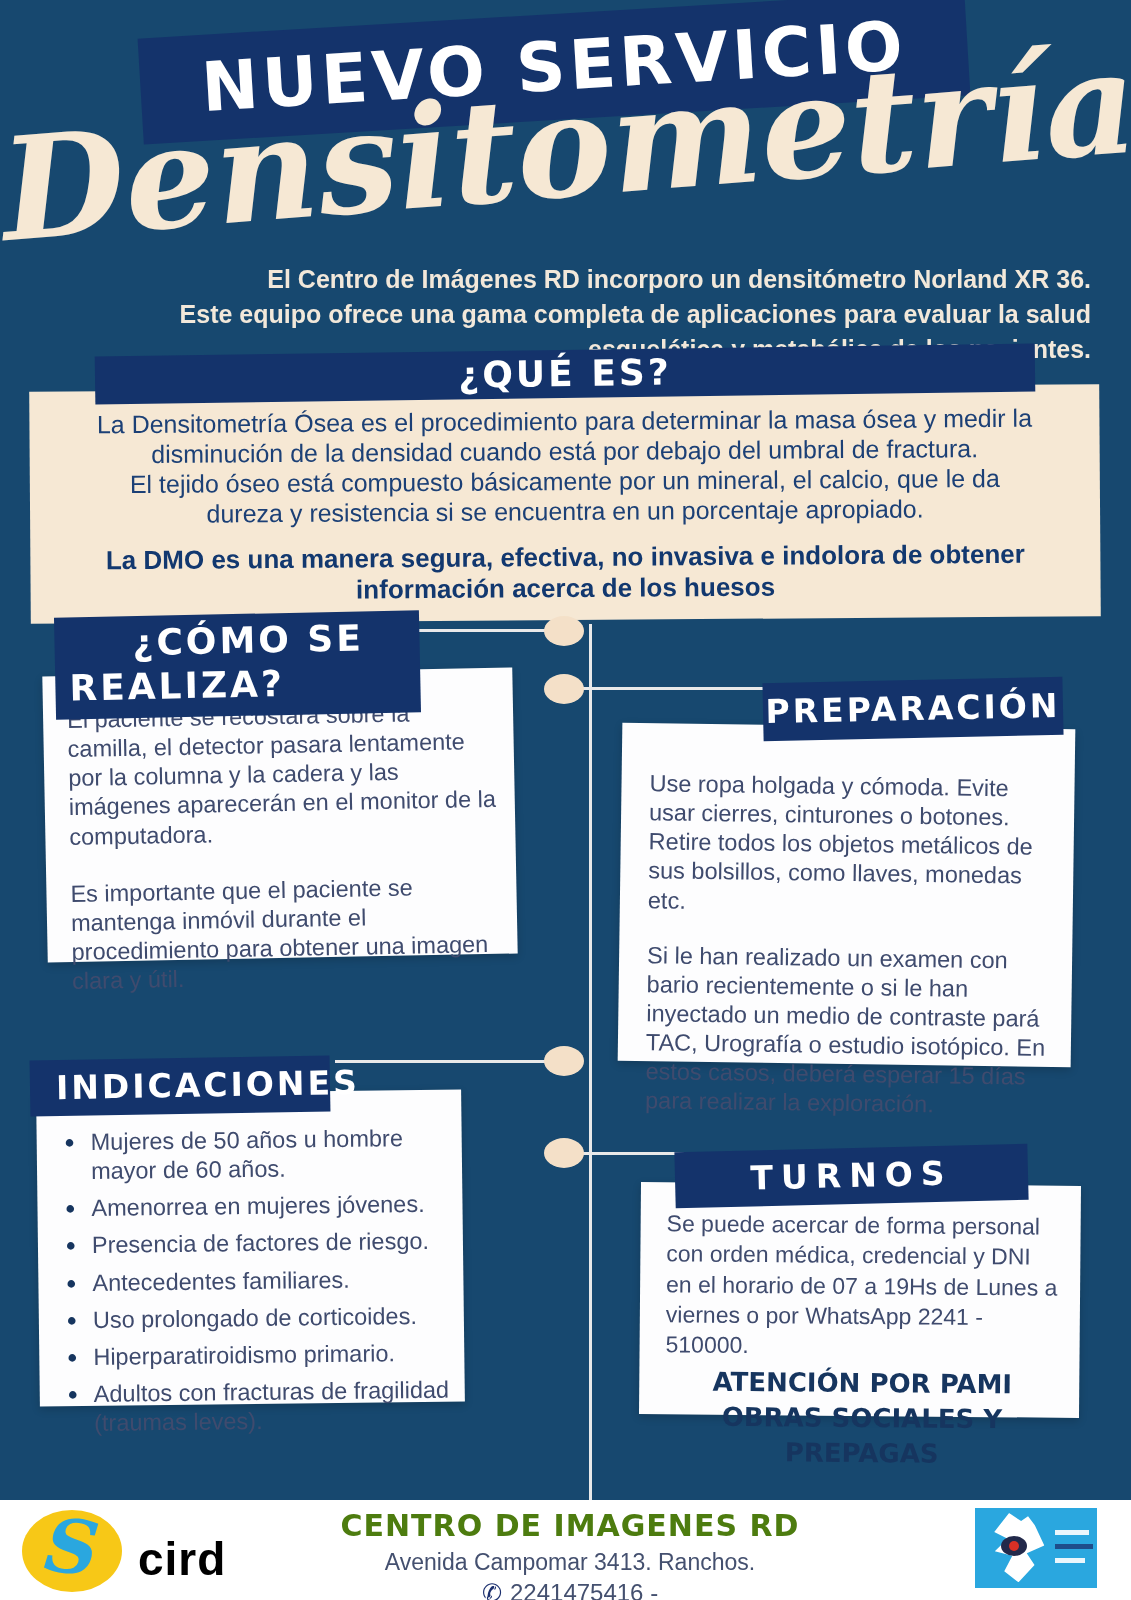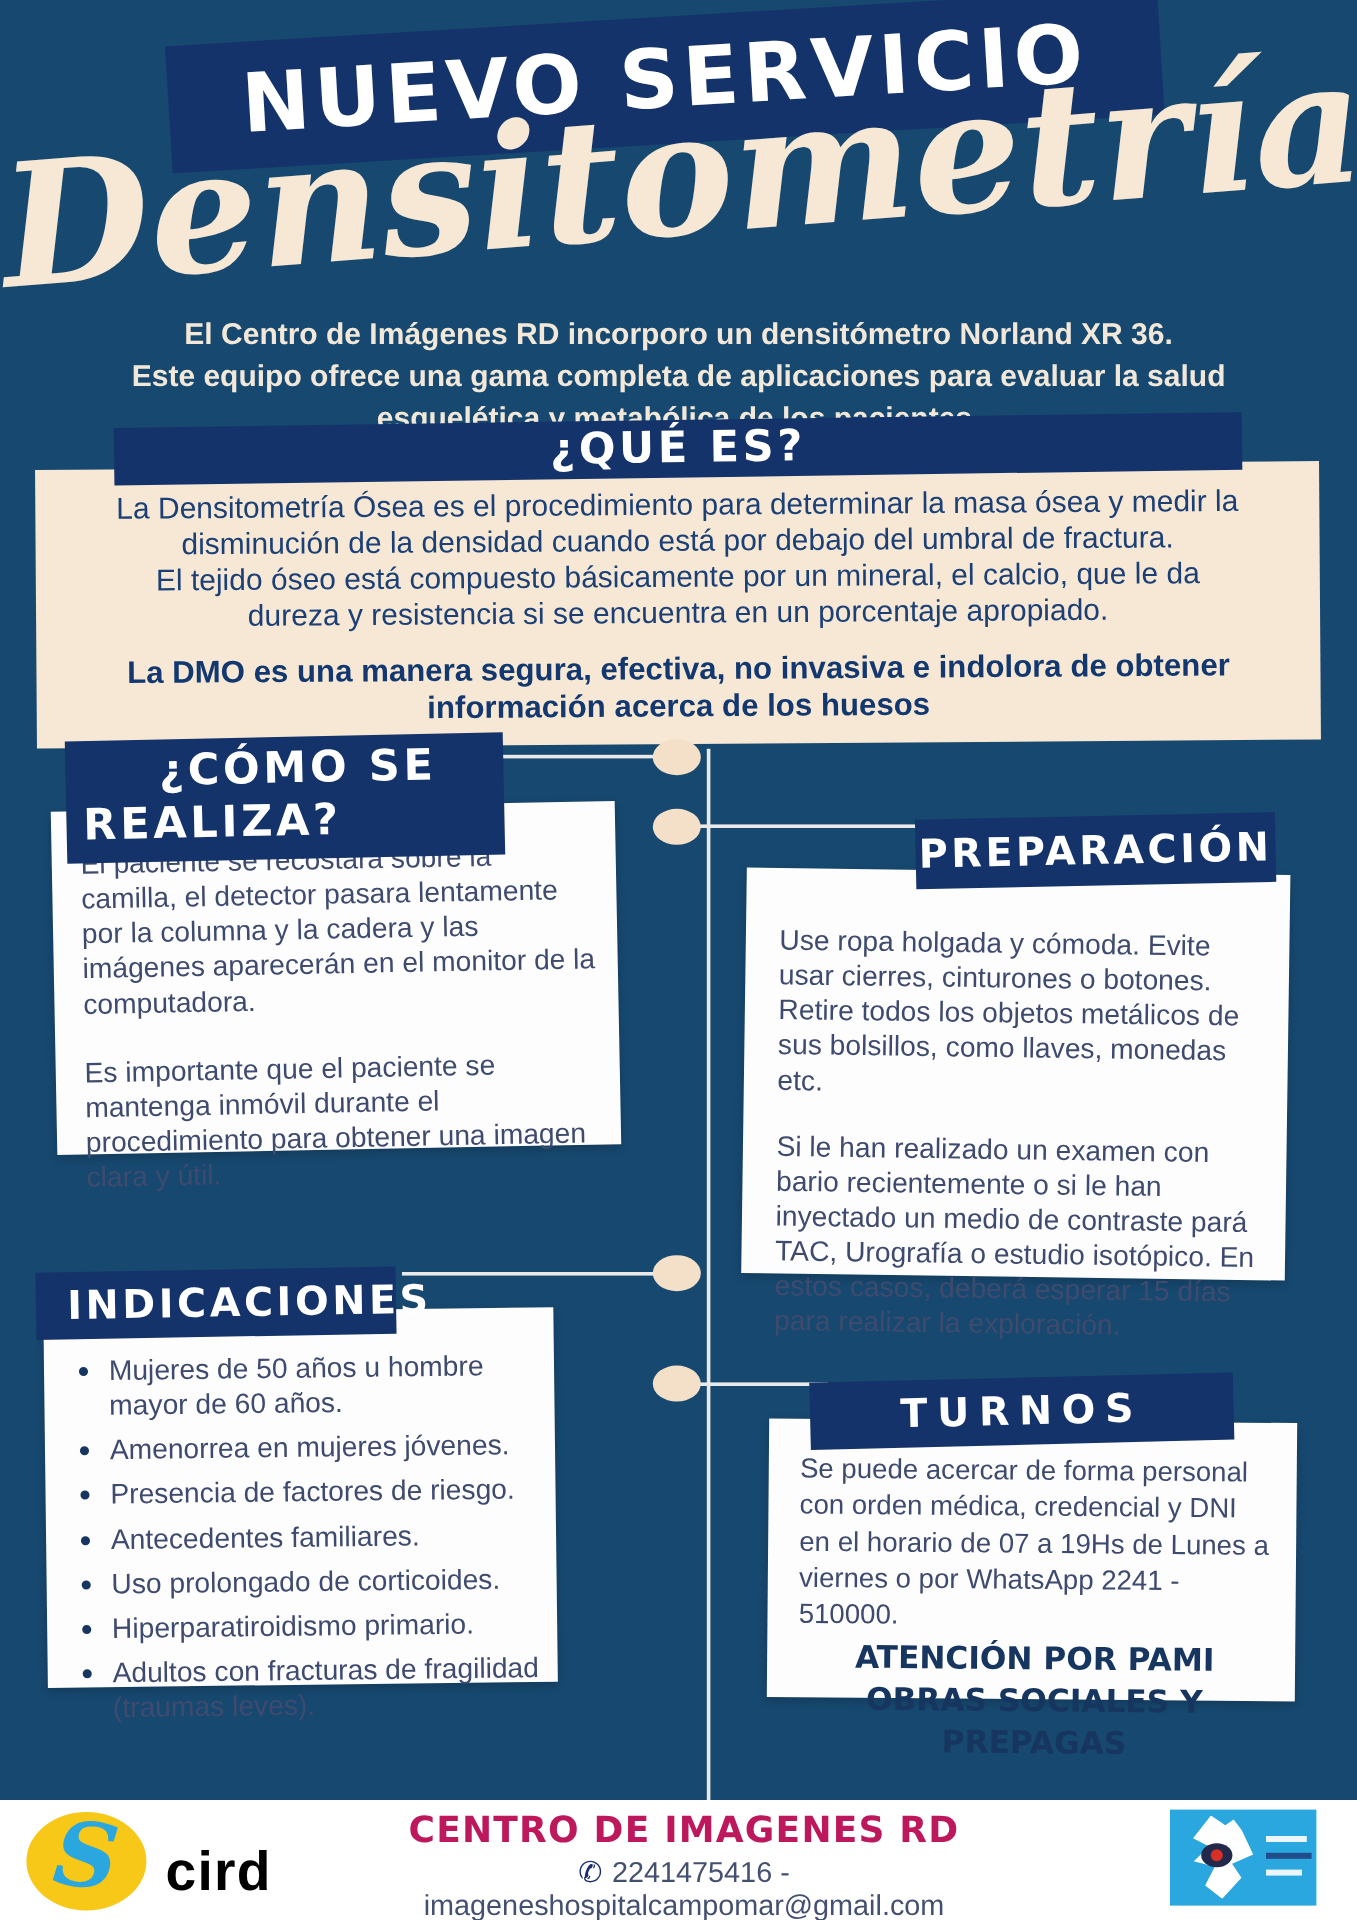--- a/index.html
+++ b/index.html
@@ -22,21 +22,21 @@
     text-align:center;font-size:68px;letter-spacing:4px;
   }
   
   #script-title{
     position:absolute;left:0;top:68px;width:1131px;text-align:center;
     font-family:"DejaVu Serif",serif;font-style:italic;font-weight:bold;
     font-size:142px;color:#F6E8D4;transform:rotate(-4.5deg);line-height:1.1;
   }
   
   #intro{
-    position:absolute;left:40px;top:262px;width:1051px;text-align:center;
+    position:absolute;left:40px;top:262px;width:1051px;text-align:right;
     color:#F2E8DA;font-weight:bold;font-size:25px;line-height:1.4;
   }
   
   #que-es-banner{left:95px;top:350px;width:940px;height:48px;transform:rotate(-0.8deg);z-index:3;}
   #que-es-title{
     position:absolute;left:0;top:0;width:100%;height:48px;line-height:48px;
     text-align:center;font-size:36px;
   }
   #cream-box{
     position:absolute;left:30px;top:388px;width:1070px;min-height:206px;
@@ -94,21 +94,21 @@
     position:absolute;left:0;top:-6px;width:100%;text-align:center;
     font-family:"DejaVu Serif",serif;font-style:italic;font-weight:bold;
     font-size:74px;color:#2AA7DF;transform:rotate(6deg);
   }
   #cird-text{
     position:absolute;left:138px;top:32px;font-size:46px;font-weight:bold;
     color:#000000;letter-spacing:1px;
   }
   #footer-center{position:absolute;left:265px;top:8px;width:610px;text-align:center;}
   #footer-title{
-    color:#be185d;font-family:"DejaVu Sans",sans-serif;font-weight:bold;
+    color:#4d7c0f;font-family:"DejaVu Sans",sans-serif;font-weight:bold;
     font-size:30px;letter-spacing:1px;
   }
   #footer-address{color:#44506F;font-size:23px;margin-top:6px;}
   #footer-contact{color:#44506F;font-size:24px;margin-top:3px;}
   #footer-contact .ph{color:#1B2F6E;font-size:24px;margin-right:8px;}
   #prov-logo{
     position:absolute;left:975px;top:8px;width:122px;height:80px;background:#2AA7DF;
   }
   #prov-map{
     position:absolute;left:10px;top:6px;width:64px;height:68px;background:#FFFFFF;
@@ -202,20 +202,21 @@
     <div class="hl" style="margin-top:0;">OBRAS SOCIALES Y PREPAGAS</div>
   </div>
 
   <div id="footer">
     <div id="cird-logo">
       <div class="s">S</div>
     </div>
     <div id="cird-text">cird</div>
     <div id="footer-center">
       <div id="footer-title">CENTRO DE IMAGENES RD</div>
+      <div id="footer-address">Avenida Campomar 3413. Ranchos.</div>
       <div id="footer-contact">
         <span class="ph">✆</span><span>2241475416 - imageneshospitalcampomar@gmail.com</span>
       </div>
     </div>
     <div id="prov-logo">
       <div id="prov-map"></div>
       <div id="prov-emblem"></div>
       <div class="prov-bar w" style="left:80px;top:22px;width:34px;"></div>
       <div class="prov-bar" style="left:80px;top:36px;width:38px;"></div>
       <div class="prov-bar w" style="left:80px;top:50px;width:30px;"></div>

